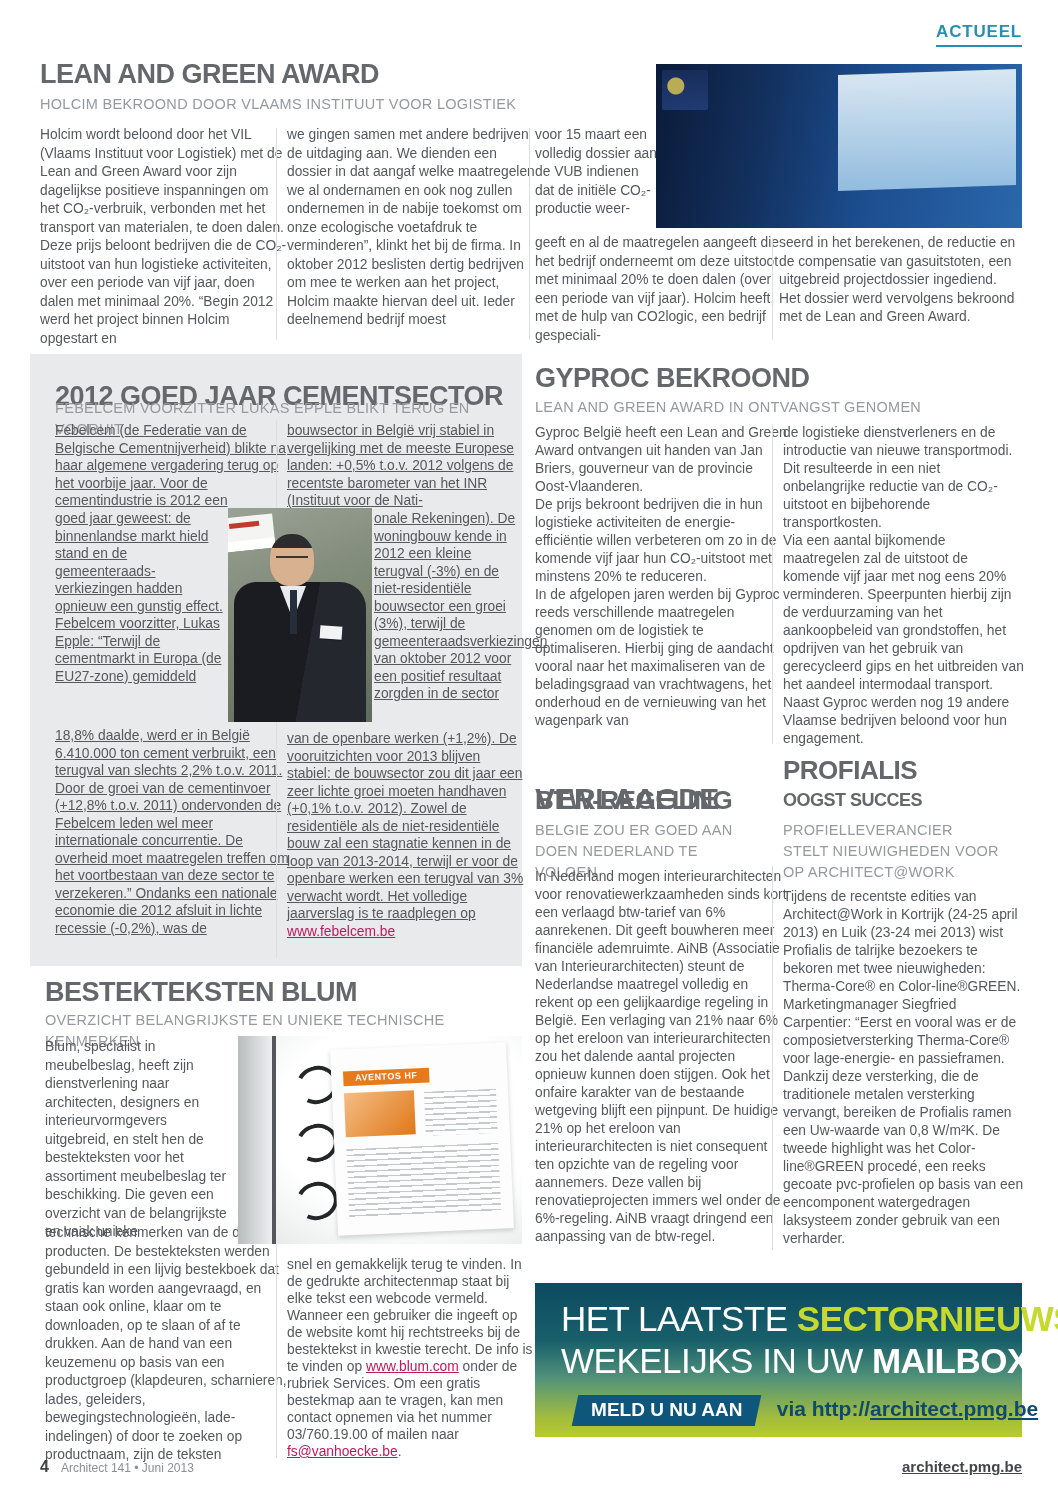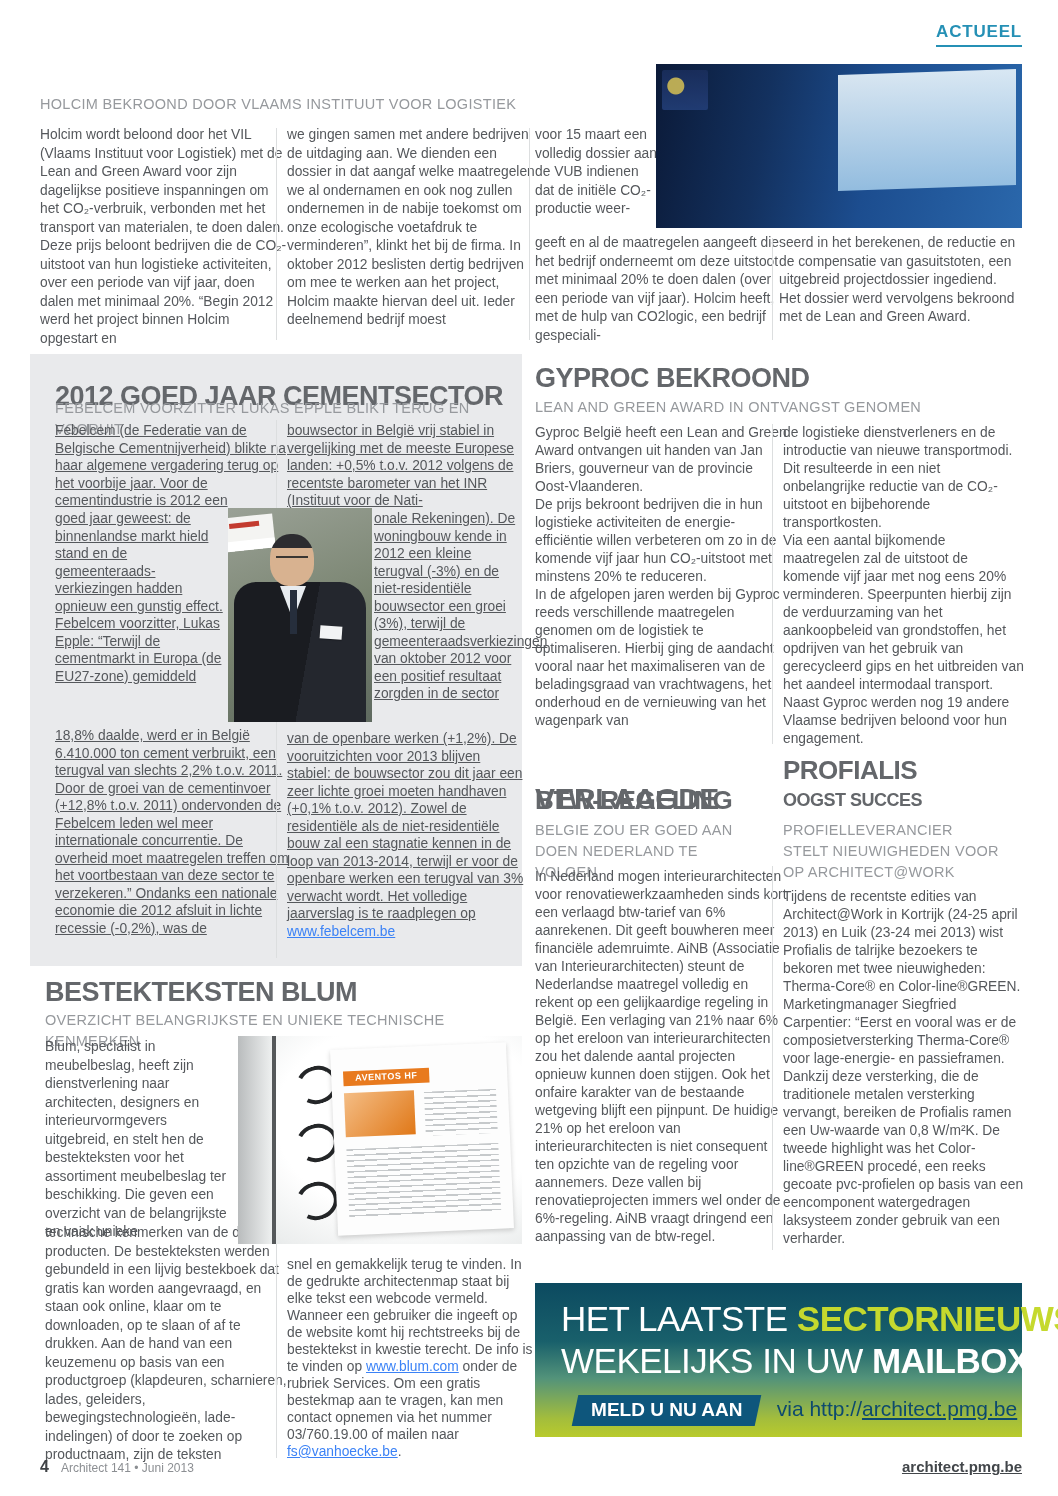--- a/index.html
+++ b/index.html
@@ -7,21 +7,21 @@
         font-family:"Liberation Sans","DejaVu Sans",sans-serif;overflow:hidden;}
   .abs{position:absolute;}
   
   .headline{font-weight:bold;font-size:27px;letter-spacing:-0.5px;color:#64676b;line-height:29px;}
   .subhead{font-size:14.5px;letter-spacing:.3px;color:#96999d;line-height:21px;}
   
   .body{font-size:13.8px;line-height:18.5px;color:#55585c;}
   .lh18 .body, .body.lh18{line-height:18px;}
   .tight{line-height:17.5px;text-decoration:underline;}
   .blum2{line-height:17px;}
-  .link{color:#3b82f6;text-decoration:underline;cursor:pointer;}
+  .link{color:#be185d;text-decoration:underline;cursor:pointer;}
   
   .actueel{top:22px;right:36px;font-weight:bold;font-size:17px;letter-spacing:.8px;
            color:#2590b5;border-bottom:2px solid #2590b5;padding-bottom:3px;}
   
   .vr{position:absolute;width:1px;background:#dcdedf;z-index:1;}
   
   .graybox{left:30px;top:354px;width:492px;height:612px;background:#e9eaec;}
   
   .photo{position:absolute;overflow:hidden;z-index:2;}
   
@@ -77,35 +77,36 @@
      background:linear-gradient(180deg,#0c4a60 0%,#19606b 38%,#53937a 62%,#a3bd3c 88%,#b9cb2c 100%);
      color:#ffffff;}
   .ad-line1{position:absolute;left:26px;top:16px;font-size:35px;letter-spacing:-0.5px;white-space:nowrap;}
   .ad-line2{position:absolute;left:26px;top:58px;font-size:35px;letter-spacing:-0.5px;white-space:nowrap;}
   .ad-accent{color:#c5d92e;font-weight:bold;}
   .ad-bold{font-weight:bold;}
   .ad-row{position:absolute;left:40px;top:112px;white-space:nowrap;}
   .ad-btn{display:inline-block;background:#0e567c;color:#fff;font-weight:bold;font-size:19px;
      padding:4px 16px 5px 16px;transform:skewX(-12deg);cursor:pointer;}
   .ad-btn > span{display:inline-block;transform:skewX(12deg);}
-  .ad-via{font-weight:normal;font-size:21px;color:#0d4a6e;margin-left:14px;}
+  .ad-via{font-weight:bold;font-size:21px;color:#0d4a6e;margin-left:14px;}
   .ad-via-link{text-decoration:underline;color:#0d4a6e;cursor:pointer;}
   
   .footer-left{left:40px;top:1458px;color:#8b8e92;font-size:12px;}
   .pgnum{font-weight:bold;font-size:16px;color:#3f4245;margin-right:12px;}
   .footer-site{right:36px;top:1458px;font-weight:bold;font-size:15px;color:#42464a;
      text-decoration:underline;cursor:pointer;}
 </style>
 </head>
 <body>
 
 <div class="page">
 
   <div class="abs actueel">ACTUEEL</div>
 
+  <div class="abs headline" style="left:40px;top:60px;width:560px;">LEAN AND GREEN AWARD</div>
   <div class="abs subhead" style="left:40px;top:94px;width:560px;">HOLCIM BEKROOND DOOR VLAAMS INSTITUUT VOOR LOGISTIEK</div>
 
   <div class="abs body" style="left:40px;top:126px;width:248px;">Holcim wordt beloond door het VIL (Vlaams Instituut voor Logistiek) met de Lean and Green Award voor zijn dagelijkse positieve inspanningen om het CO₂-verbruik, verbonden met het transport van materialen, te doen dalen. Deze prijs beloont bedrijven die de CO₂-uitstoot van hun logistieke activiteiten, over een periode van vijf jaar, doen dalen met minimaal 20%. “Begin 2012 werd het project binnen Holcim opgestart en</div>
   <div class="abs body" style="left:287px;top:126px;width:248px;">we gingen samen met andere bedrijven de uitdaging aan. We dienden een dossier in dat aangaf welke maatregelen we al ondernamen en ook nog zullen ondernemen in de nabije toekomst om onze ecologische voetafdruk te verminderen”, klinkt het bij de firma. In oktober 2012 beslisten dertig bedrijven om mee te werken aan het project, Holcim maakte hiervan deel uit. Ieder deelnemend bedrijf moest</div>
   <div class="abs body" style="left:535px;top:126px;width:124px;">voor 15 maart een volledig dossier aan de VUB indienen dat de initiële CO₂-productie weer-</div>
   <div class="abs body" style="left:535px;top:234px;width:250px;">geeft en al de maatregelen aangeeft die het bedrijf onderneemt om deze uitstoot met minimaal 20% te doen dalen (over een periode van vijf jaar). Holcim heeft, met de hulp van CO2logic, een bedrijf gespeciali-</div>
   <div class="abs body" style="left:779px;top:234px;width:243px;">seerd in het berekenen, de reductie en de compensatie van gasuitstoten, een uitgebreid projectdossier ingediend. Het dossier werd vervolgens bekroond met de Lean and Green Award.</div>
 
   <i class="vr" style="left:276px;top:128px;height:212px;"></i>
   <i class="vr" style="left:529px;top:128px;height:212px;"></i>

